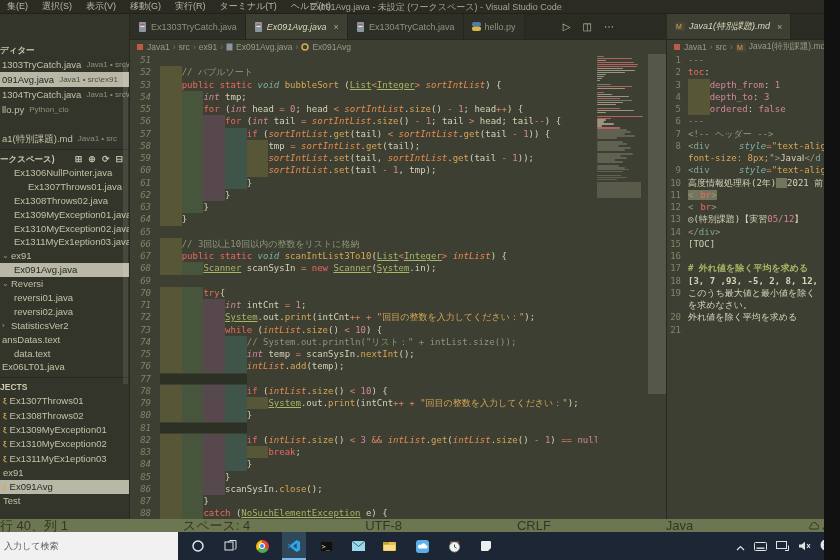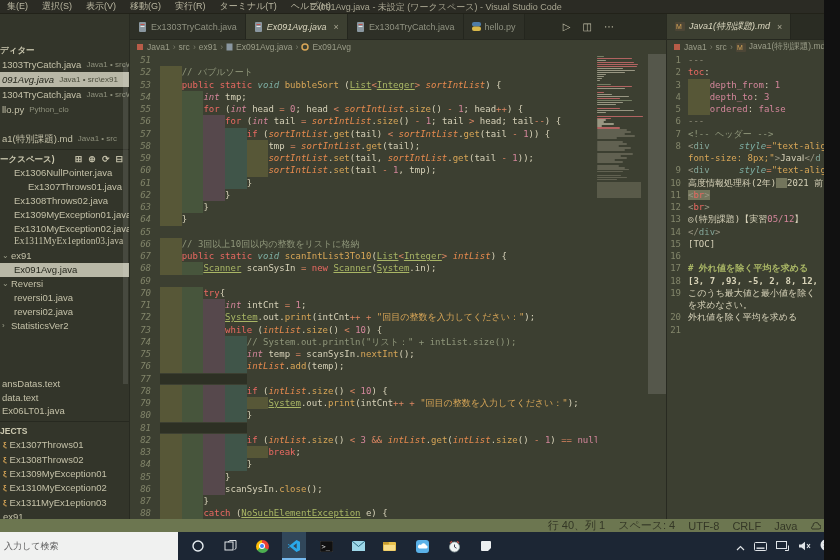--- a/index.html
+++ b/index.html
@@ -46,30 +46,30 @@
   .ind0{background:rgba(227,207,87,0.17);}
   .ind1{background:rgba(132,217,129,0.15);}
   .ind2{background:rgba(222,126,217,0.16);}
   .ind3{background:rgba(86,218,214,0.15);}
   .wsblock{background:rgba(18,20,14,0.35);}
   .selwrap,.tk-se{background:rgba(193,193,152,0.42);}
   .tk-k{color:#ea6962;} .tk-ty{color:#7daea3;font-style:italic;} .tk-pr{color:#d3869b;font-style:italic;}
   .tk-fn{color:#d8a657;} .tk-cl{color:#a9b665;text-decoration:underline;text-underline-offset:1px;}
   .tk-pl{color:#d6d1b8;} .tk-pa{color:#e78a4e;font-style:italic;} .tk-nu{color:#d3869b;}
   .tk-st{color:#d8a657;} .tk-cm{color:#8f967a;} .tk-op{color:#dd8662;}
-  .tk-ag{color:#9a9784;} .tk-tb{color:#83a598;} .tk-tr{color:#ea6962;} .tk-at{color:#7daea3;font-style:italic;margin-left:24px;}
+  .tk-ag{color:#9a9784;} .tk-tb{color:#83a598;} .tk-tr{color:#ea6962;margin-left:7px;} .tk-at{color:#7daea3;font-style:italic;margin-left:24px;}
   .tk-ky{color:#d3869b;} .tk-mt{color:#8f8c79;} .tk-hd{color:#a9b665;font-weight:bold;} .tk-bd{color:#d8d3b8;font-weight:bold;}
   
   #minimap{position:absolute;right:19px;top:0;width:50px;bottom:0;background:#3c3f31;}
   .mm-bar{height:1.4px;margin-bottom:0.6px;border-radius:1px;}
   #g1-scroll{position:absolute;right:0;top:0;width:18px;height:340px;background:rgba(255,255,255,0.13);}
   #g2-scroll{position:absolute;right:0;top:0;width:7px;height:250px;background:rgba(255,255,255,0.10);}
   
   #statusbar{position:absolute;left:0;top:519px;width:840px;height:13px;background:#6c7650;color:#343726;
-    font-size:11px;display:flex;align-items:center;justify-content:flex-end;gap:13px;padding-right:4px;box-sizing:border-box;overflow:hidden;white-space:nowrap;}
+    font-size:13px;display:flex;align-items:center;justify-content:space-between;gap:13px;padding-right:4px;box-sizing:border-box;overflow:hidden;white-space:nowrap;}
   .st-item{display:flex;align-items:center;gap:3px;}
   
   #taskbar{position:absolute;left:0;top:532px;width:840px;height:28px;background:#1c2634;display:flex;align-items:center;}
   #tb-search{width:178px;height:28px;background:#f0f1f0;color:#5c5c5c;font-size:9px;display:flex;align-items:center;padding-left:4px;box-sizing:border-box;}
   .tb-ic{width:24px;height:28px;display:flex;align-items:center;justify-content:center;margin-left:8px;}
   .tb-ic.active{background:#31475a;box-shadow:inset 0 -2px 0 #76b9ed;}
   #tray{margin-left:auto;display:flex;align-items:center;gap:9px;padding-right:8px;color:#dfe3e6;}
   svg{display:block;}
 </style>
 </head>
@@ -85,21 +85,21 @@
     <div id="sb-content">
         <div style="height: 30px;"></div>
         <div class="sb-header">
           <span>ディター</span>
         </div>
         <div class="sb-row" style="padding-left: 2px;">
           <span>1303TryCatch.java</span>
           <span class="desc">Java1 • src\ex...</span>
         </div>
         <div class="sb-row sb-sel" style="padding-left: 2px;">
-          <span style="font-style: italic;">091Avg.java</span>
+          <span style="">091Avg.java</span>
           <span class="desc">Java1 • src\ex91</span>
         </div>
         <div class="sb-row" style="padding-left: 2px;">
           <span>1304TryCatch.java</span>
           <span class="desc">Java1 • src\ex...</span>
         </div>
         <div class="sb-row" style="padding-left: 2px;">
           <span>llo.py</span>
           <span class="desc">Python_clo</span>
         </div>
@@ -134,21 +134,21 @@
         </div>
         <div class="sb-row" style="height: 13.9px; line-height: 13.9px; padding-left: 14px;">
           <span>Ex1308Throws02.java</span>
         </div>
         <div class="sb-row" style="height: 13.9px; line-height: 13.9px; padding-left: 14px;">
           <span>Ex1309MyException01.java</span>
         </div>
         <div class="sb-row" style="height: 13.9px; line-height: 13.9px; padding-left: 14px;">
           <span>Ex1310MyException02.java</span>
         </div>
-        <div class="sb-row" style="height: 13.9px; line-height: 13.9px; padding-left: 14px; font-family: Liberation Serif, serif;">
+        <div class="sb-row" style="height: 13.9px; line-height: 13.9px; padding-left: 14px;">
           <span>Ex1311MyEx1eption03.java</span>
         </div>
         <div class="sb-row" style="height: 13.9px; line-height: 13.9px; padding-left: 2px;">
           <span class="chev">⌄</span>
           <span>ex91</span>
         </div>
         <div class="sb-row sb-sel" style="height: 13.9px; line-height: 13.9px; padding-left: 14px;">
           <span>Ex091Avg.java</span>
         </div>
         <div class="sb-row" style="height: 13.9px; line-height: 13.9px; padding-left: 2px;">
@@ -158,24 +158,24 @@
         <div class="sb-row" style="height: 13.9px; line-height: 13.9px; padding-left: 14px;">
           <span>reversi01.java</span>
         </div>
         <div class="sb-row" style="height: 13.9px; line-height: 13.9px; padding-left: 14px;">
           <span>reversi02.java</span>
         </div>
         <div class="sb-row" style="height: 13.9px; line-height: 13.9px; padding-left: 2px;">
           <span class="chev">›</span>
           <span>StatisticsVer2</span>
         </div>
-        <div class="sb-row" style="height: 13.9px; line-height: 13.9px; padding-left: 2px; margin-top: 44px;">
+        <div class="sb-row" style="height: 13.9px; line-height: 13.9px; padding-left: 2px;">
           <span>ansDatas.text</span>
         </div>
-        <div class="sb-row" style="height: 13.9px; line-height: 13.9px; padding-left: 2px;">
+        <div class="sb-row" style="height: 13.9px; line-height: 13.9px; padding-left: 14px;">
           <span>data.text</span>
         </div>
         <div class="sb-row" style="height: 13.9px; line-height: 13.9px; padding-left: 2px;">
           <span>Ex06LT01.java</span>
         </div>
         <div class="sb-sep"></div>
         <div class="sb-header">
           <span>JECTS</span>
         </div>
         <div class="sb-row" style="height: 14.3px; line-height: 14.3px; padding-left: 3px;">

